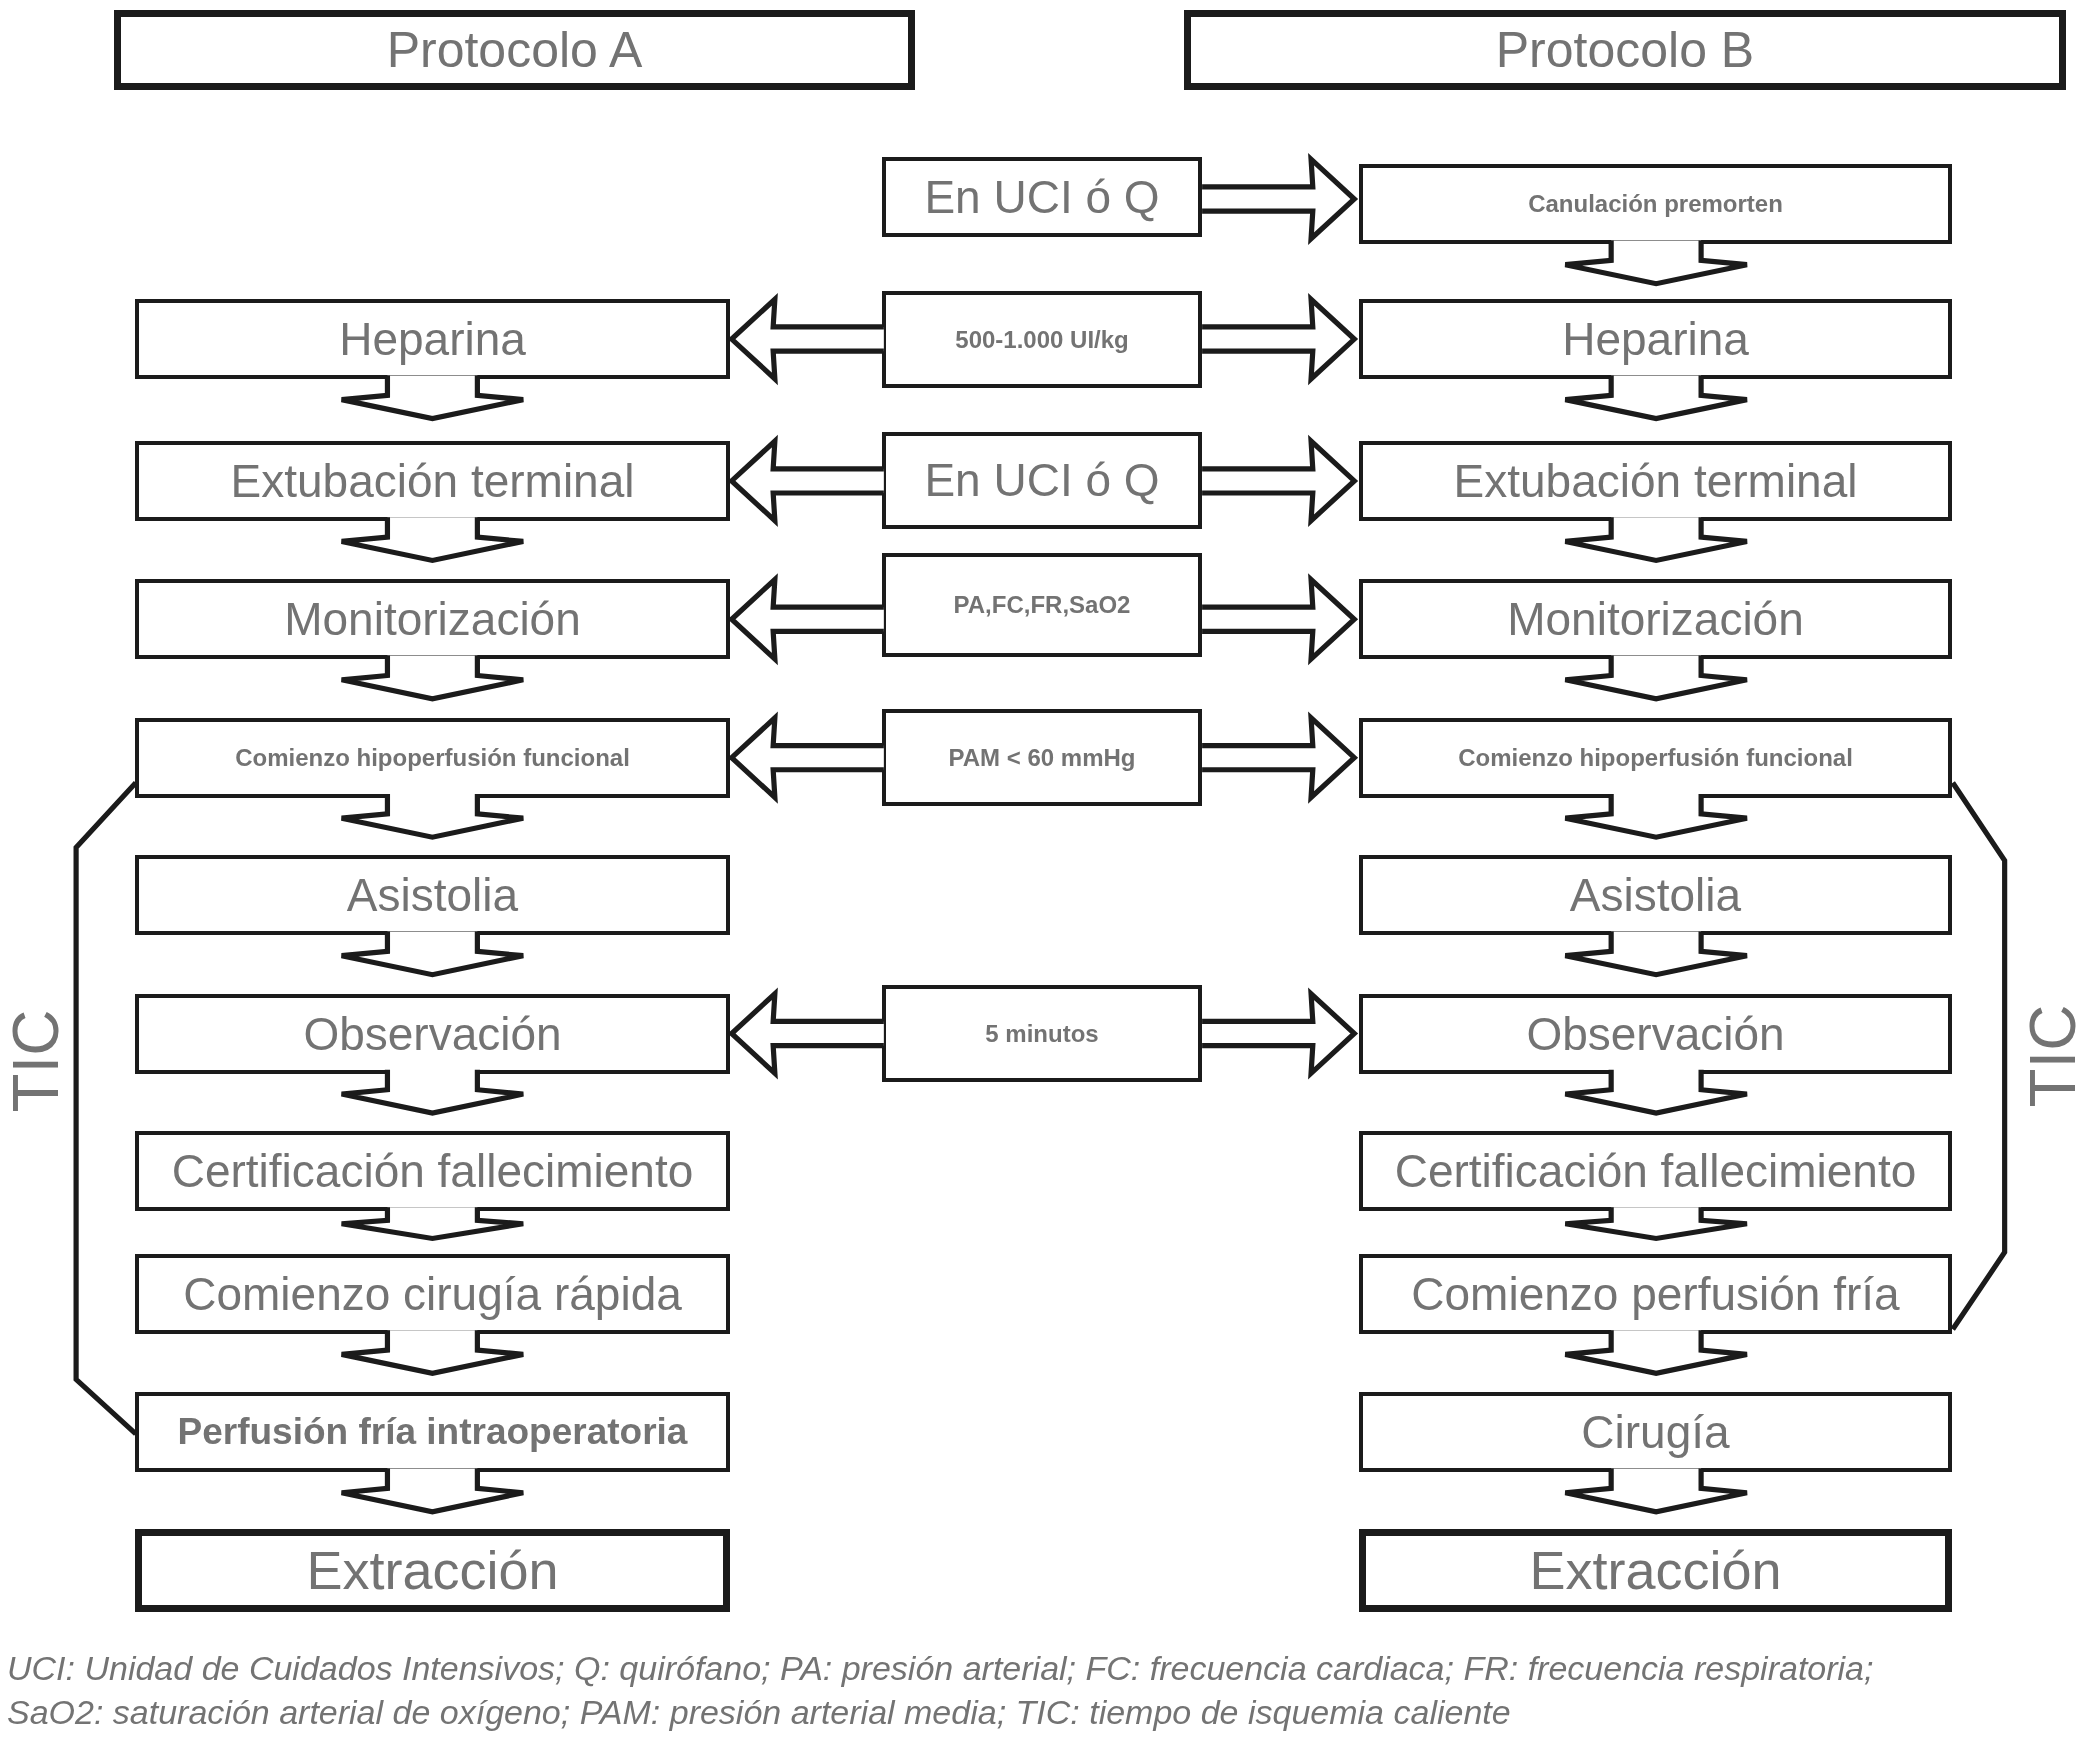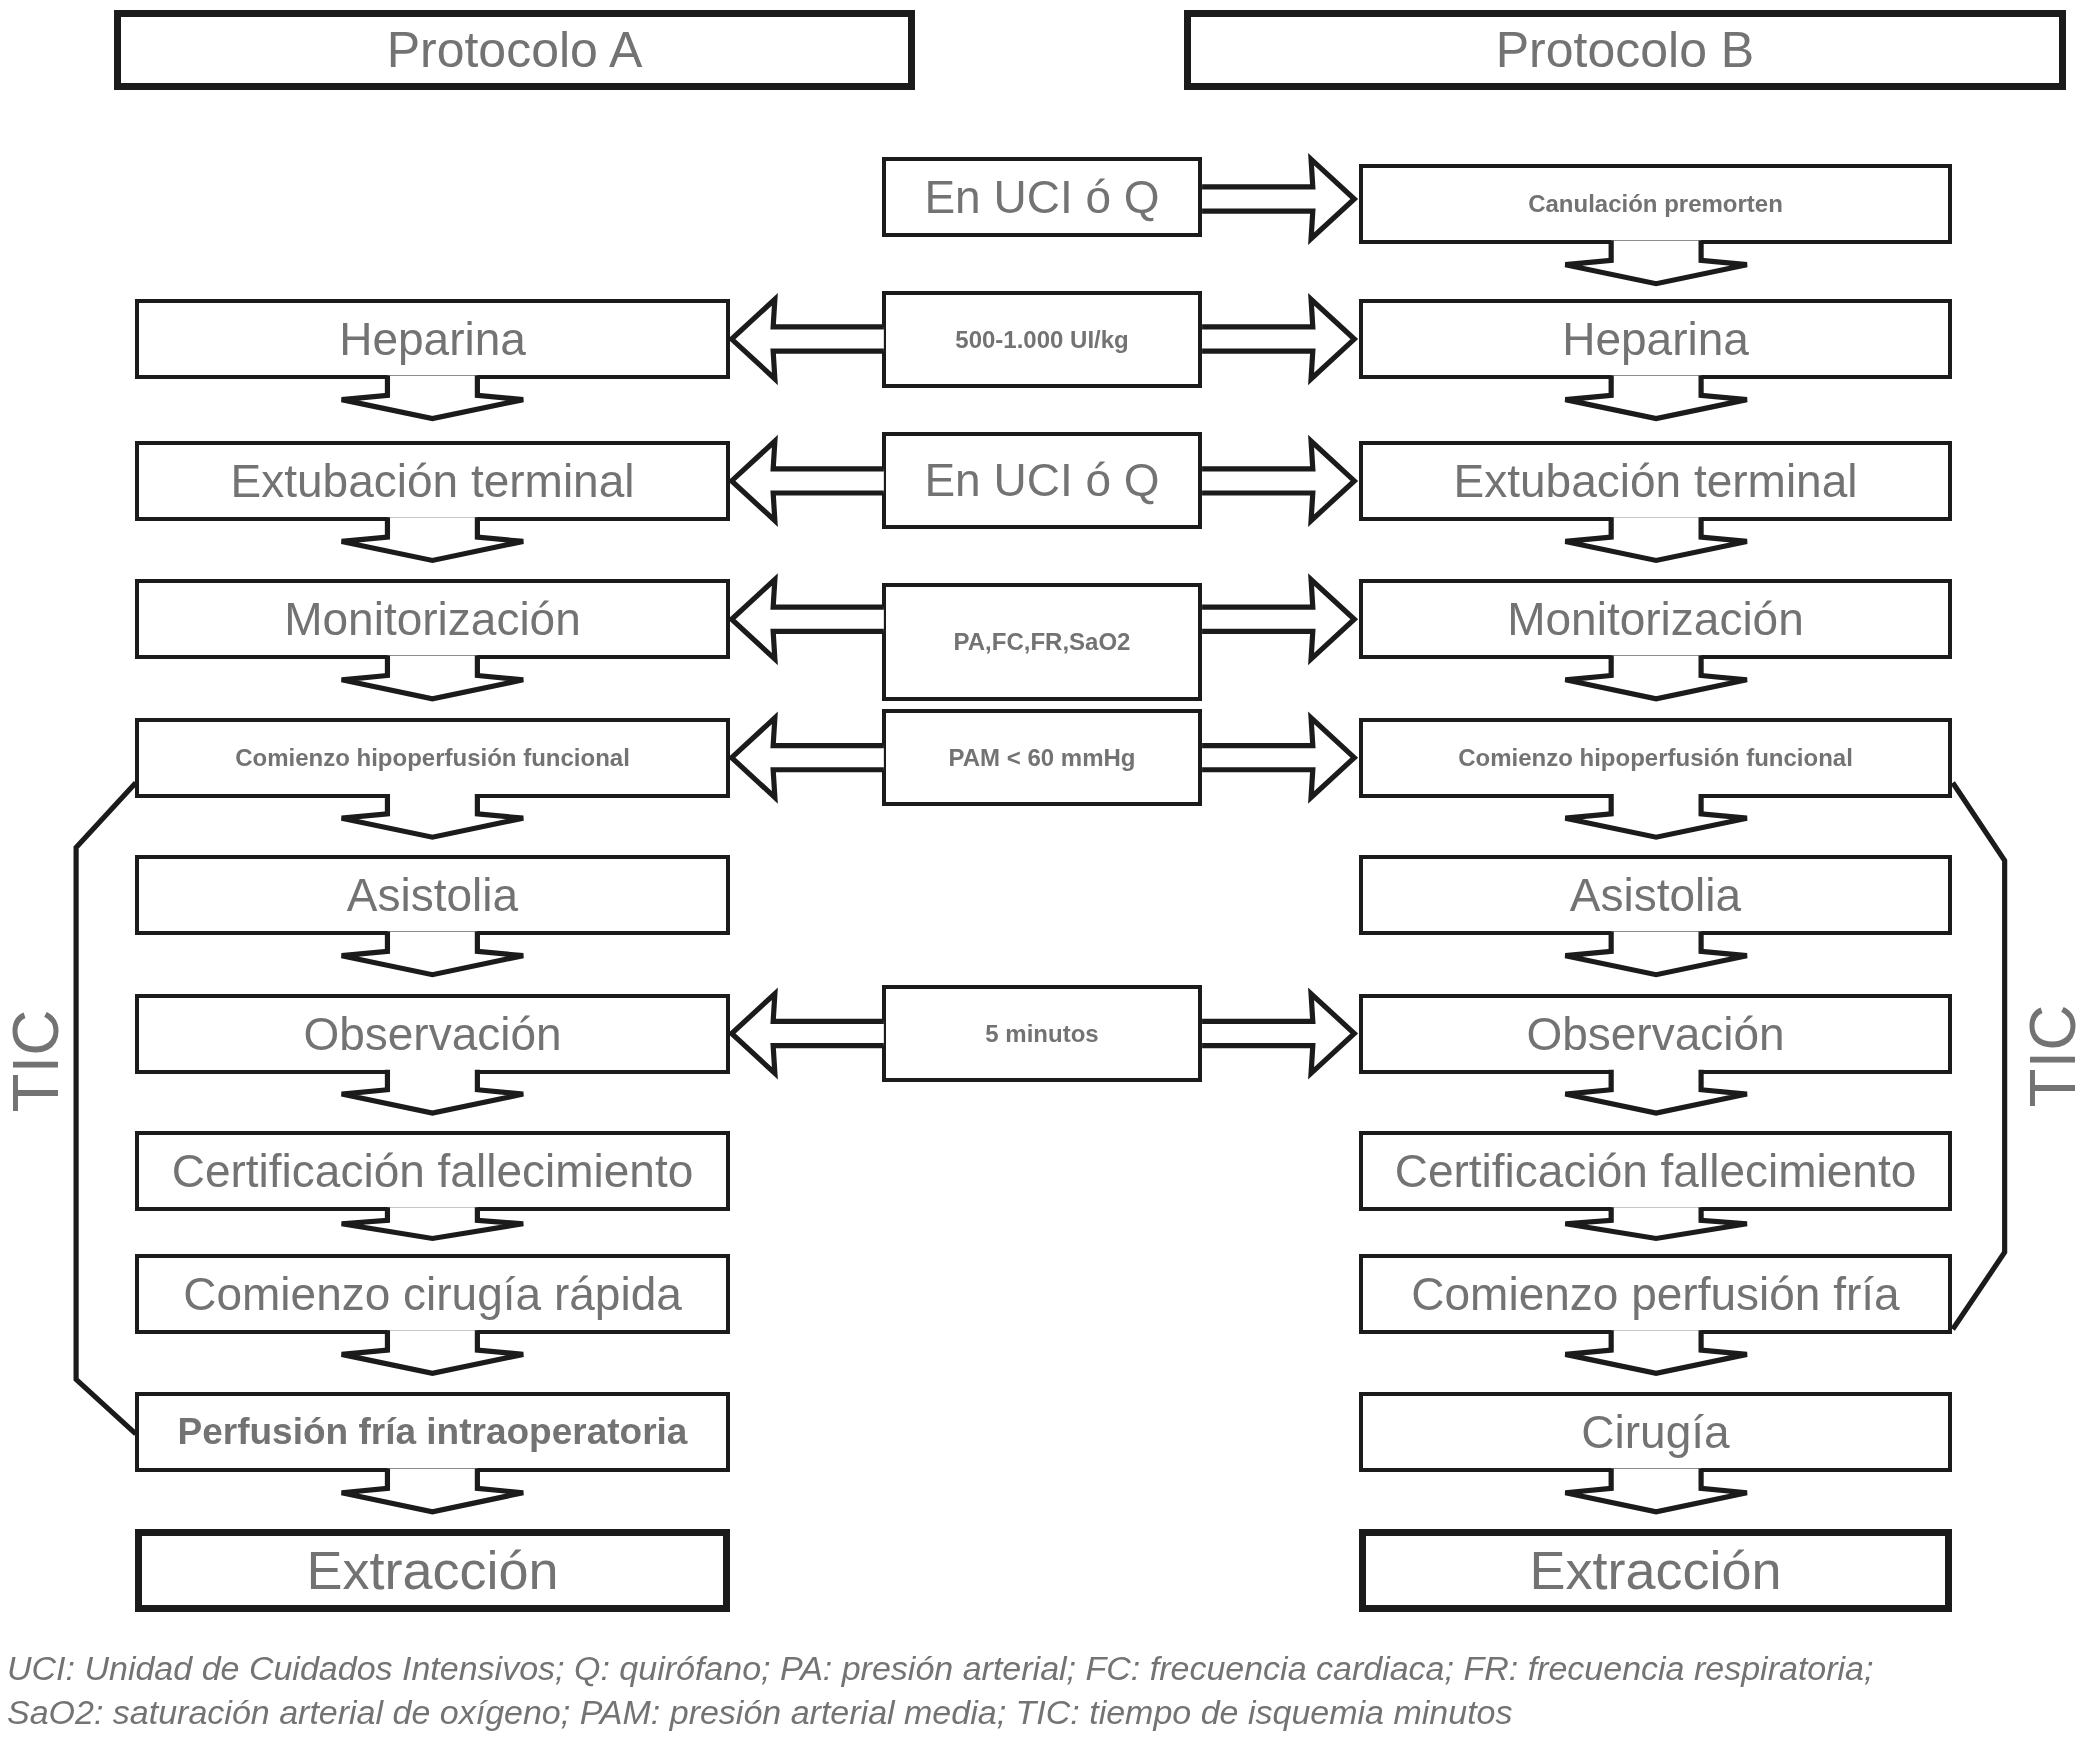--- a/index.html
+++ b/index.html
@@ -62,21 +62,21 @@
 
   <div class="box" style="left:135px;top:299px;width:595px;height:80px;">Heparina</div>
   <div class="box bold-sm" style="left:882px;top:291px;width:320px;height:97px;">500-1.000 UI/kg</div>
   <div class="box" style="left:1359px;top:299px;width:593px;height:80px;">Heparina</div>
 
   <div class="box" style="left:135px;top:441px;width:595px;height:80px;">Extubación terminal</div>
   <div class="box" style="left:882px;top:432px;width:320px;height:97px;">En UCI ó Q</div>
   <div class="box" style="left:1359px;top:441px;width:593px;height:80px;">Extubación terminal</div>
 
   <div class="box" style="left:135px;top:579px;width:595px;height:80px;">Monitorización</div>
-  <div class="box bold-sm" style="left:882px;top:583px;width:320px;height:118px;">PA,FC,FR,SaO2</div>
+  <div class="box bold-sm" style="left:882px;top:553px;width:320px;height:104px;">PA,FC,FR,SaO2</div>
   <div class="box" style="left:1359px;top:579px;width:593px;height:80px;">Monitorización</div>
 
   <div class="box bold-sm" style="left:135px;top:718px;width:595px;height:80px;">Comienzo hipoperfusión funcional</div>
   <div class="box bold-sm" style="left:882px;top:709px;width:320px;height:97px;">PAM &lt; 60 mmHg</div>
   <div class="box bold-sm" style="left:1359px;top:718px;width:593px;height:80px;">Comienzo hipoperfusión funcional</div>
 
   <div class="box" style="left:135px;top:855px;width:595px;height:80px;">Asistolia</div>
   <div class="box" style="left:1359px;top:855px;width:593px;height:80px;">Asistolia</div>
 
   <div class="box" style="left:135px;top:994px;width:595px;height:80px;">Observación</div>
@@ -93,21 +93,21 @@
   <div class="box" style="left:1359px;top:1392px;width:593px;height:80px;">Cirugía</div>
 
   <div class="box final" style="left:135px;top:1529px;width:595px;height:83px;">Extracción</div>
   <div class="box final" style="left:1359px;top:1529px;width:593px;height:83px;">Extracción</div>
 
   <div class="tic" style="left:36px;top:1061px;">TIC</div>
   <div class="tic" style="left:2053px;top:1056px;">TIC</div>
 
   <div class="legend">
     <div>UCI: Unidad de Cuidados Intensivos; Q: quirófano;  PA: presión arterial; FC: frecuencia cardiaca; FR: frecuencia respiratoria;</div>
-    <div>SaO2: saturación arterial de oxígeno; PAM: presión arterial media; TIC: tiempo de isquemia minutos</div>
+    <div>SaO2: saturación arterial de oxígeno; PAM: presión arterial media; TIC: tiempo de isquemia caliente</div>
   </div>
 
   <svg class="overlay" width="2092" height="1741" viewBox="0 0 2419 2013">
     <defs>
       <path id="da" d="M -52,0 L -52,23 L -105,28 L 0,50 L 105,28 L 52,23 L 52,0" fill="#ffffff" stroke="#1b1b1b" stroke-width="6"></path>
       <path id="das" d="M -52,0 L -52,15 L -105,19 L 0,36 L 105,19 L 52,15 L 52,0" fill="#ffffff" stroke="#1b1b1b" stroke-width="6"></path>
       <path id="ar" d="M 0,-14 L 128,-14 L 126,-46 L 176,0 L 126,46 L 128,14 L 0,14" fill="#ffffff" stroke="#1b1b1b" stroke-width="6"></path>
       <path id="al" d="M 0,-14 L -128,-14 L -126,-46 L -176,0 L -126,46 L -128,14 L 0,14" fill="#ffffff" stroke="#1b1b1b" stroke-width="6"></path>
     </defs>
 

